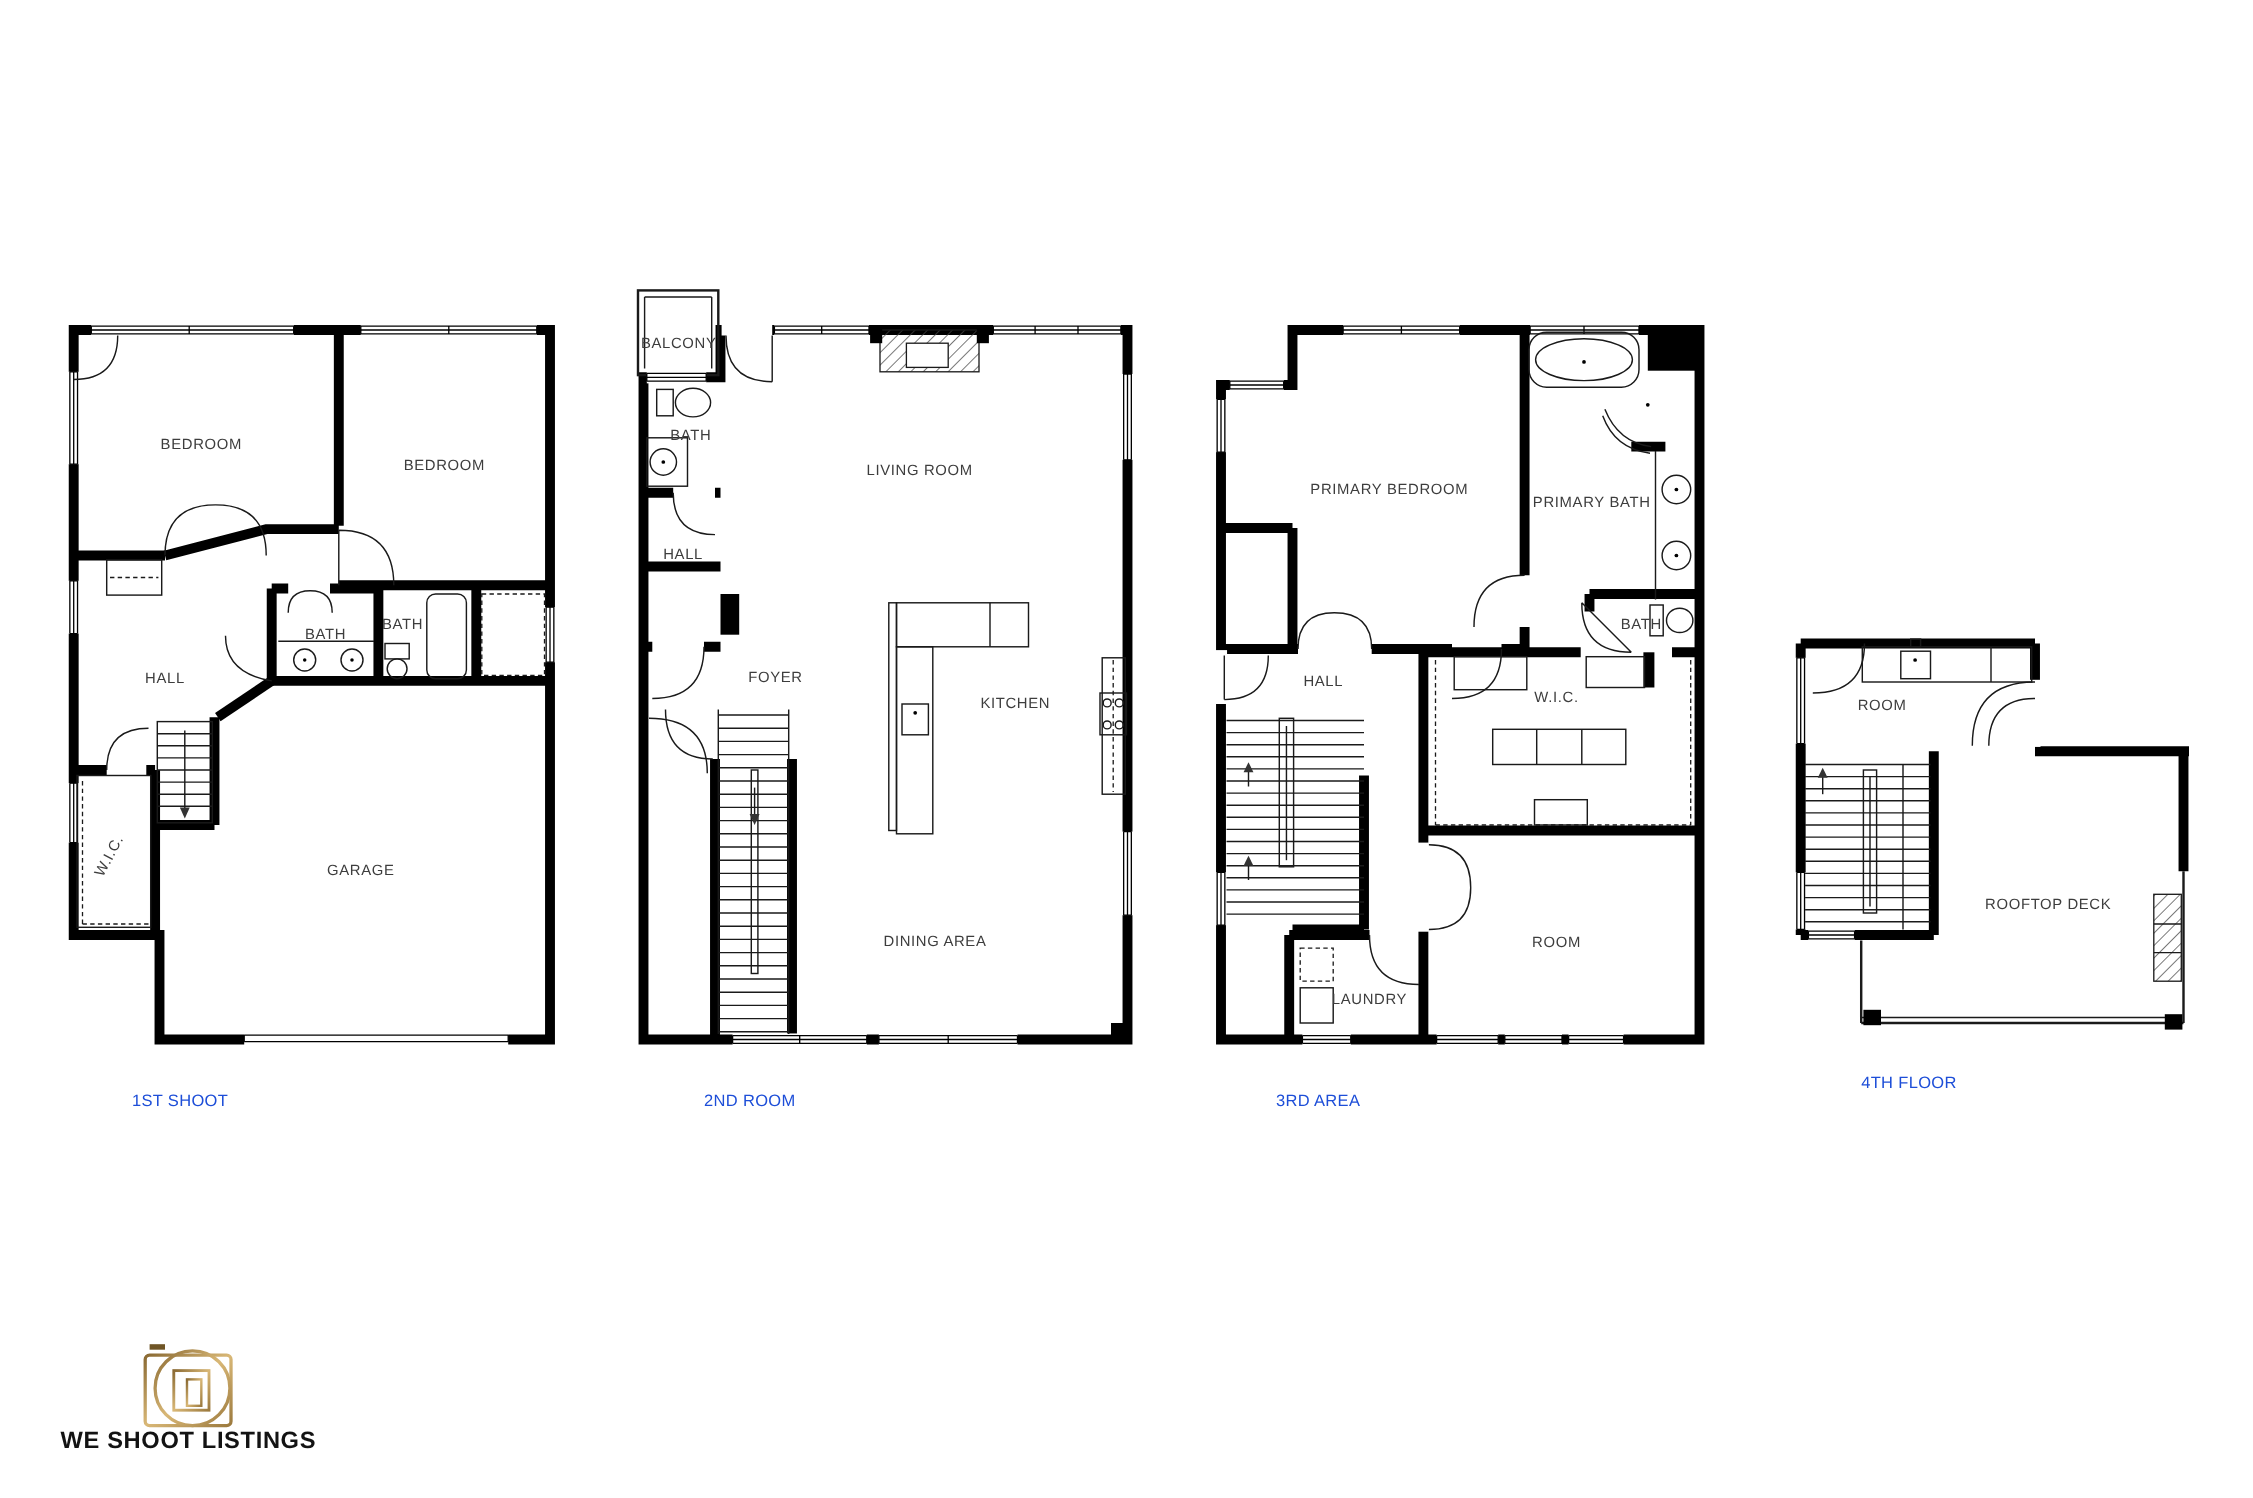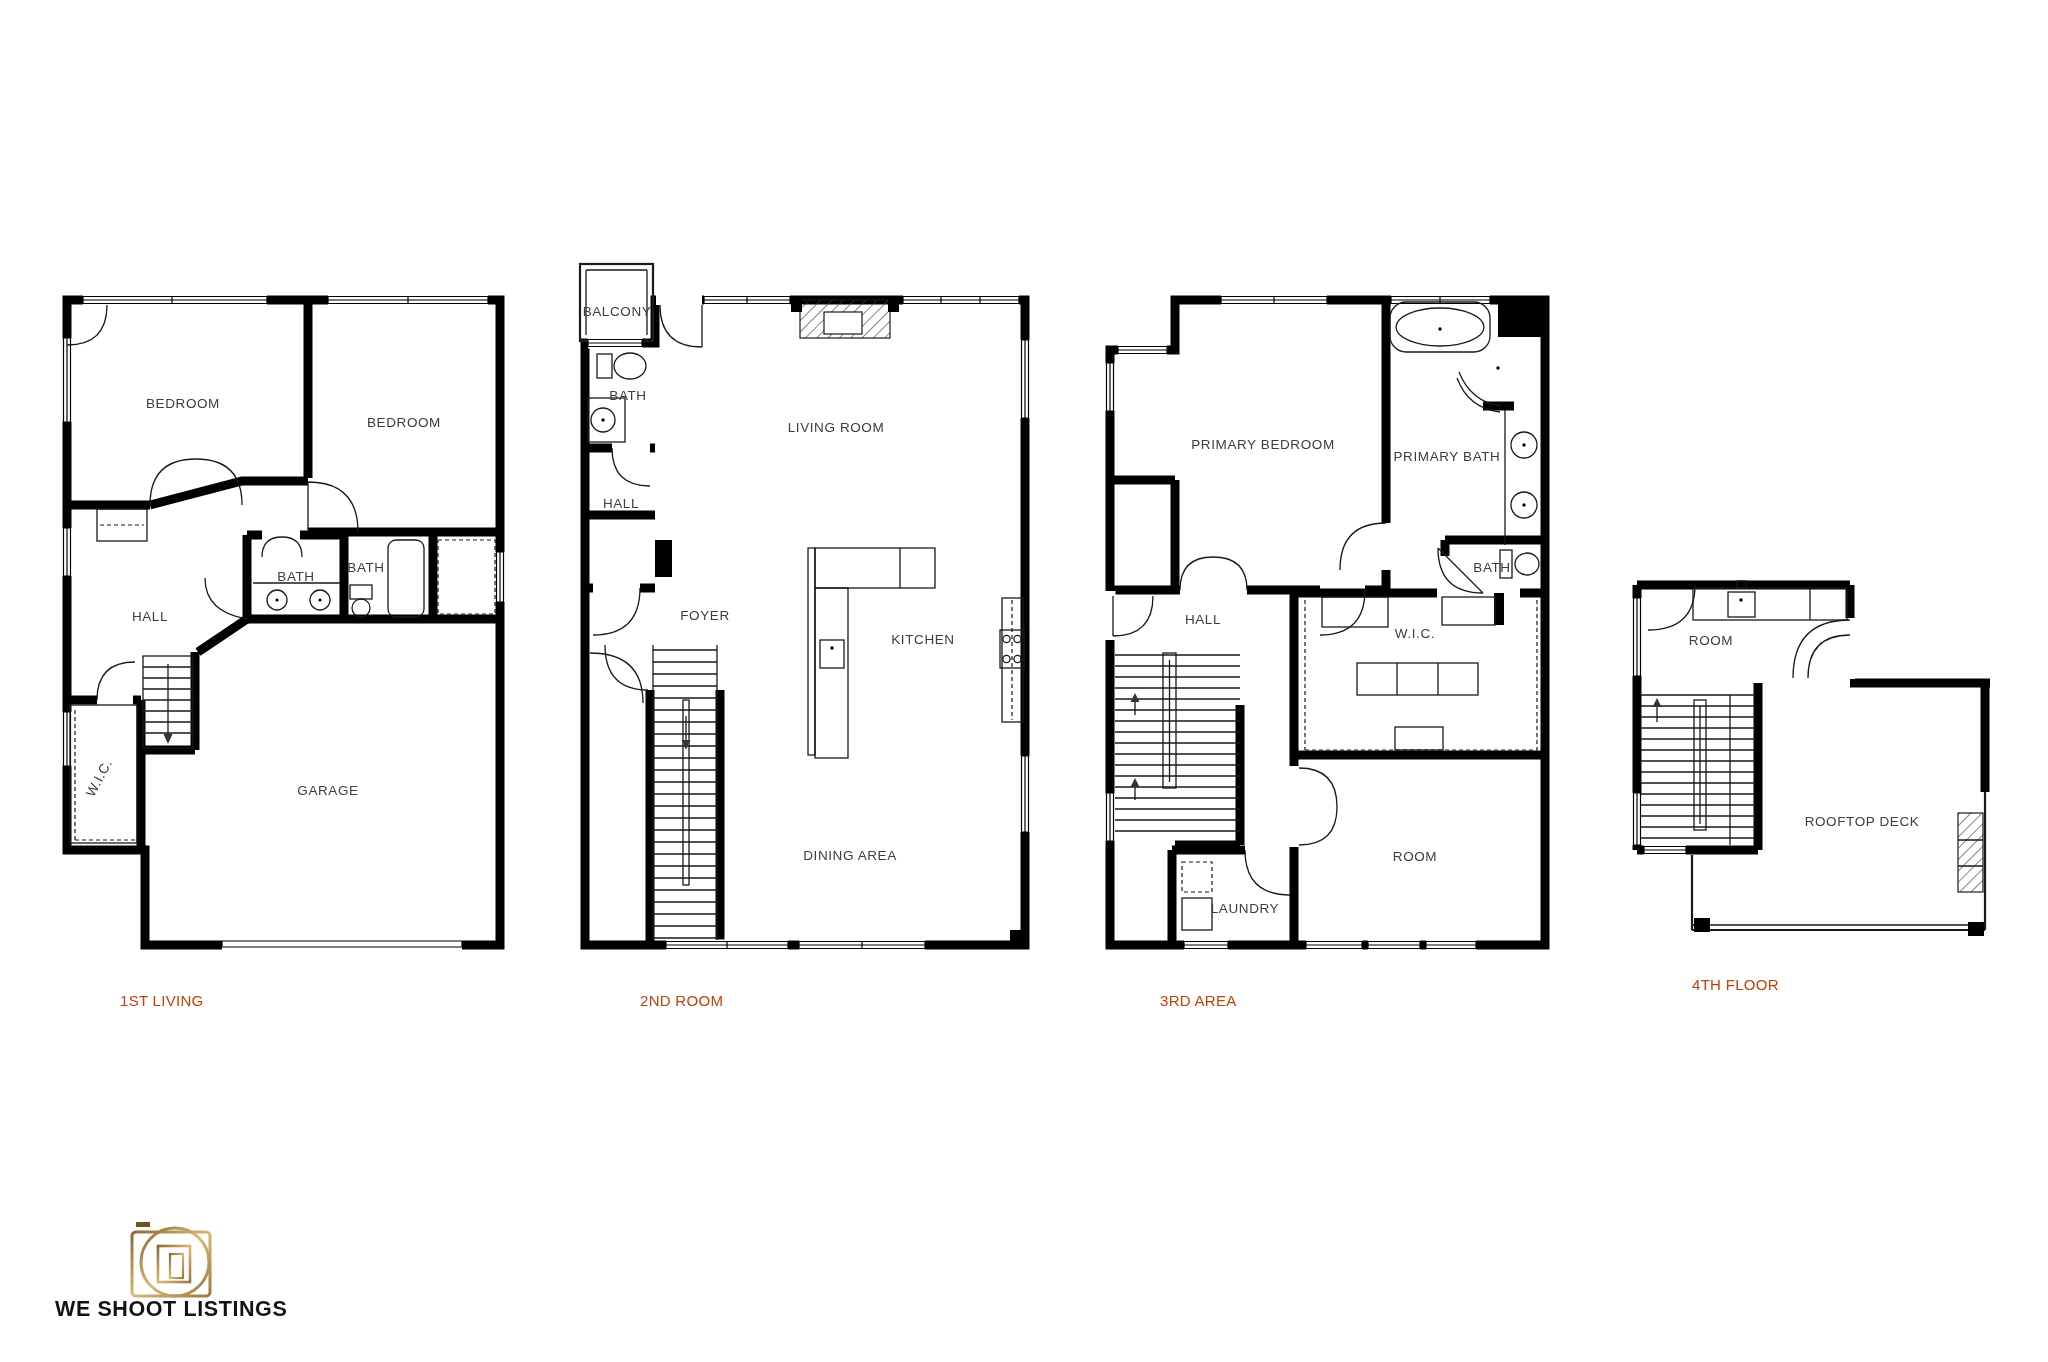--- a/index.html
+++ b/index.html
@@ -10,21 +10,21 @@
            letter-spacing:.6px;text-anchor:middle;}
   .w{stroke:#000;stroke-width:9;fill:none;}
   .wf{stroke:#000;stroke-width:9;fill:#fff;}
   .t{stroke:#1a1a1a;stroke-width:1.3;fill:none;}
   .t2{stroke:#1a1a1a;stroke-width:2.2;fill:none;}
   .d{stroke:#1a1a1a;stroke-width:1.2;fill:none;stroke-dasharray:4 3;}
   .f{fill:#000;stroke:none;}
   .win{fill:#fff;stroke:none;}
   .wl{stroke:#000;stroke-width:1.2;fill:none;}
   .arr{fill:#333;stroke:none;}
-  .floor-caption{position:absolute;font-size:15px;color:#c2410c;letter-spacing:.3px;}
+  .floor-caption{position:absolute;font-size:15px;color:#1d4ed8;letter-spacing:.3px;}
   #brand-text{position:absolute;left:55px;top:1297px;font-size:21.5px;font-weight:800;
               color:#131313;letter-spacing:.6px;text-align:right;}
   #disclaimer{position:absolute;left:566px;top:1312px;font-size:17px;color:#1c1c1c;}
 </style>
 </head>
 <body>
 
 <div id="canvas">
 
   <svg class="plan" style="left:55px;top:290px" width="460" height="720" viewBox="55 290 460 720">
@@ -319,21 +319,21 @@
       <rect class="t" x="1737" y="581" width="9" height="7"></rect>
       <rect x="1958" y="813" width="25" height="79" fill="url(#hatch)" stroke="#1a1a1a" stroke-width="1.2"></rect>
       <path class="t" d="M1958,840 H1983 M1958,866 H1983"></path>
     </g>
     <g>
       <text x="1711" y="645">ROOM</text>
       <text x="1862" y="826">ROOFTOP DECK</text>
     </g>
   </svg>
 
-  <div class="floor-caption" style="left:120px;top:992px">1ST LIVING</div>
+  <div class="floor-caption" style="left:120px;top:992px">1ST SHOOT</div>
   <div class="floor-caption" style="left:640px;top:992px">2ND ROOM</div>
   <div class="floor-caption" style="left:1160px;top:992px">3RD AREA</div>
   <div class="floor-caption" style="left:1692px;top:976px">4TH FLOOR</div>
 
   <svg class="plan" style="left:120px;top:1212px" width="110" height="92" viewBox="0 0 110 92">
     <defs>
       <linearGradient id="gold" x1="0" y1="0" x2="1" y2="1">
         <stop offset="0" stop-color="#8a6a33"></stop>
         <stop offset="0.5" stop-color="#d9b877"></stop>
         <stop offset="1" stop-color="#9c7a3e"></stop>

